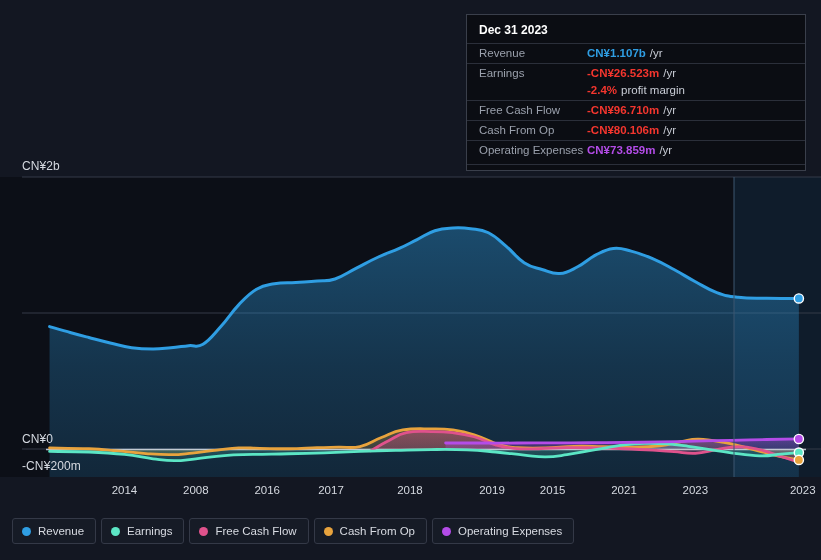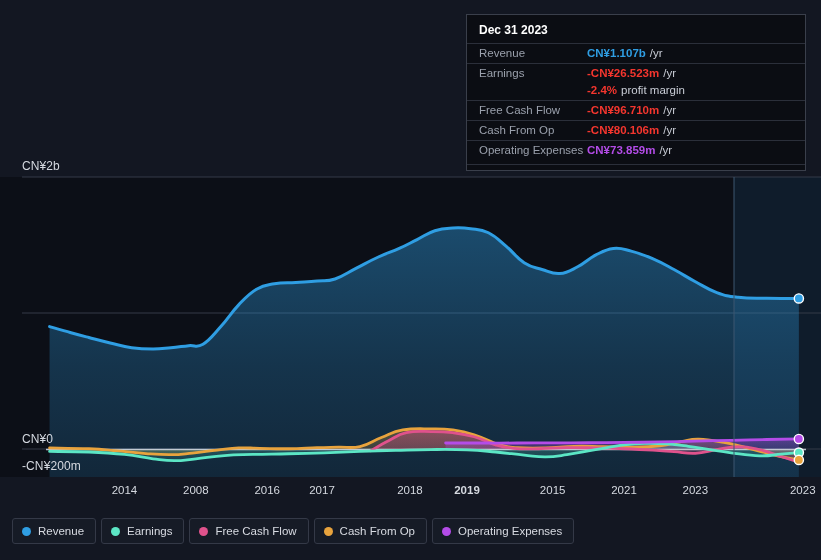--- a/index.html
+++ b/index.html
@@ -211,23 +211,23 @@
   </div>
 
   <div class="ylabel top">CN¥2b</div>
   <div class="ylabel zero">CN¥0</div>
   <div class="ylabel neg">-CN¥200m</div>
 
   <div class="xaxis" id="xaxis">
       <div class="xtick" style="left: 124.498px;">2014</div>
       <div class="xtick" style="left: 195.859px;">2008</div>
       <div class="xtick" style="left: 267.221px;">2016</div>
-      <div class="xtick" style="left: 322px;">2017</div>
+      <div class="xtick" style="left: 331px;">2017</div>
       <div class="xtick" style="left: 409.944px;">2018</div>
-      <div class="xtick" style="left: 467px; font-weight: bold;">2019</div>
+      <div class="xtick" style="left: 492px;">2019</div>
       <div class="xtick" style="left: 552.667px;">2015</div>
       <div class="xtick" style="left: 624.028px;">2021</div>
       <div class="xtick" style="left: 695.39px;">2023</div>
       <div class="xtick" style="left: 766.751px; margin-left: 36px;">2023</div>
     </div>
 
   <div class="tooltip">
     <div class="tt-title">Dec 31 2023</div>
     <div id="tt-rows">
         <div class="tt-row">

